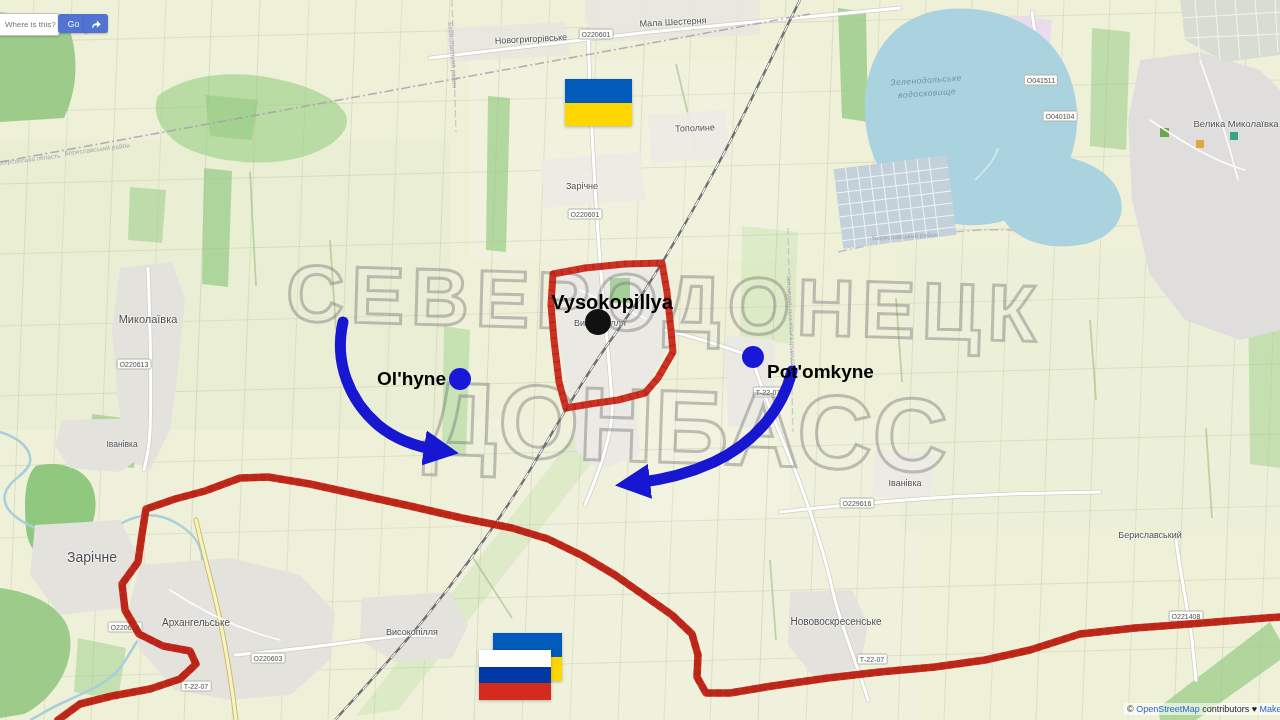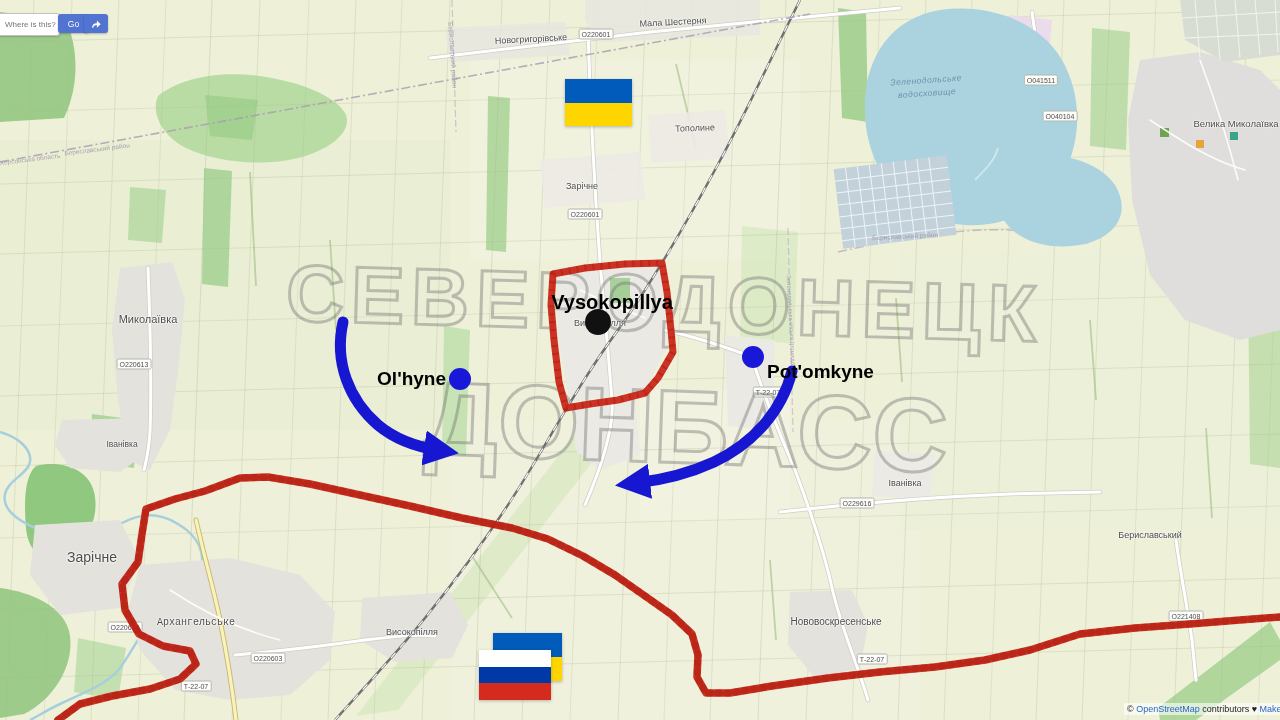--- a/index.html
+++ b/index.html
@@ -240,21 +240,21 @@
   </svg>
 
   <div id="map-labels">
       <div class="map-town-label" style="left: 531px; top: 39px; font-size: 9px; transform: translate(-50%, -50%) rotate(-3deg);">Новогригорівське</div>
       <div class="map-town-label" style="left: 673px; top: 22px; font-size: 9px; transform: translate(-50%, -50%) rotate(-3deg);">Мала Шестерня</div>
       <div class="map-town-label" style="left: 695px; top: 128px; font-size: 9px; transform: translate(-50%, -50%) rotate(-2deg);">Тополине</div>
       <div class="map-town-label" style="left: 582px; top: 186px; font-size: 9px; transform: translate(-50%, -50%) rotate(0deg);">Зарічне</div>
       <div class="map-town-label" style="left: 148px; top: 319px; font-size: 11px; transform: translate(-50%, -50%) rotate(0deg);">Миколаївка</div>
       <div class="map-town-label" style="left: 122px; top: 444px; font-size: 8.5px; transform: translate(-50%, -50%) rotate(0deg);">Іванівка</div>
       <div class="map-town-label" style="left: 92px; top: 557px; font-size: 14px; transform: translate(-50%, -50%) rotate(0deg);">Зарічне</div>
-      <div class="map-town-label" style="left: 196px; top: 622px; font-size: 10px; transform: translate(-50%, -50%) rotate(0deg); font-family: Liberation Mono, monospace;">Архангельське</div>
+      <div class="map-town-label" style="left: 196px; top: 622px; font-size: 10px; transform: translate(-50%, -50%) rotate(0deg);">Архангельське</div>
       <div class="map-town-label" style="left: 412px; top: 632px; font-size: 9px; transform: translate(-50%, -50%) rotate(0deg);">Високопілля</div>
       <div class="map-town-label" style="left: 836px; top: 621px; font-size: 10px; transform: translate(-50%, -50%) rotate(0deg);">Нововоскресенське</div>
       <div class="map-town-label" style="left: 905px; top: 483px; font-size: 9px; transform: translate(-50%, -50%) rotate(0deg);">Іванівка</div>
       <div class="map-town-label" style="left: 1150px; top: 535px; font-size: 9px; transform: translate(-50%, -50%) rotate(0deg);">Бериславський</div>
       <div class="map-town-label" style="left: 1236px; top: 123px; font-size: 9.5px; transform: translate(-50%, -50%) rotate(0deg);">Велика Миколаївка</div>
       <div class="map-town-label" style="left: 600px; top: 323px; font-size: 9px; transform: translate(-50%, -50%) rotate(0deg);">Високопілля</div>
       <div class="road-badge" style="left: 596px; top: 34px; font-size: 7px; transform: translate(-50%, -50%) rotate(0deg);">О220601</div>
       <div class="road-badge" style="left: 585px; top: 214px; font-size: 7px; transform: translate(-50%, -50%) rotate(0deg);">О220601</div>
       <div class="road-badge" style="left: 134px; top: 364px; font-size: 7px; transform: translate(-50%, -50%) rotate(0deg);">О220613</div>
       <div class="road-badge" style="left: 125px; top: 627px; font-size: 7px; transform: translate(-50%, -50%) rotate(0deg);">О220613</div>

